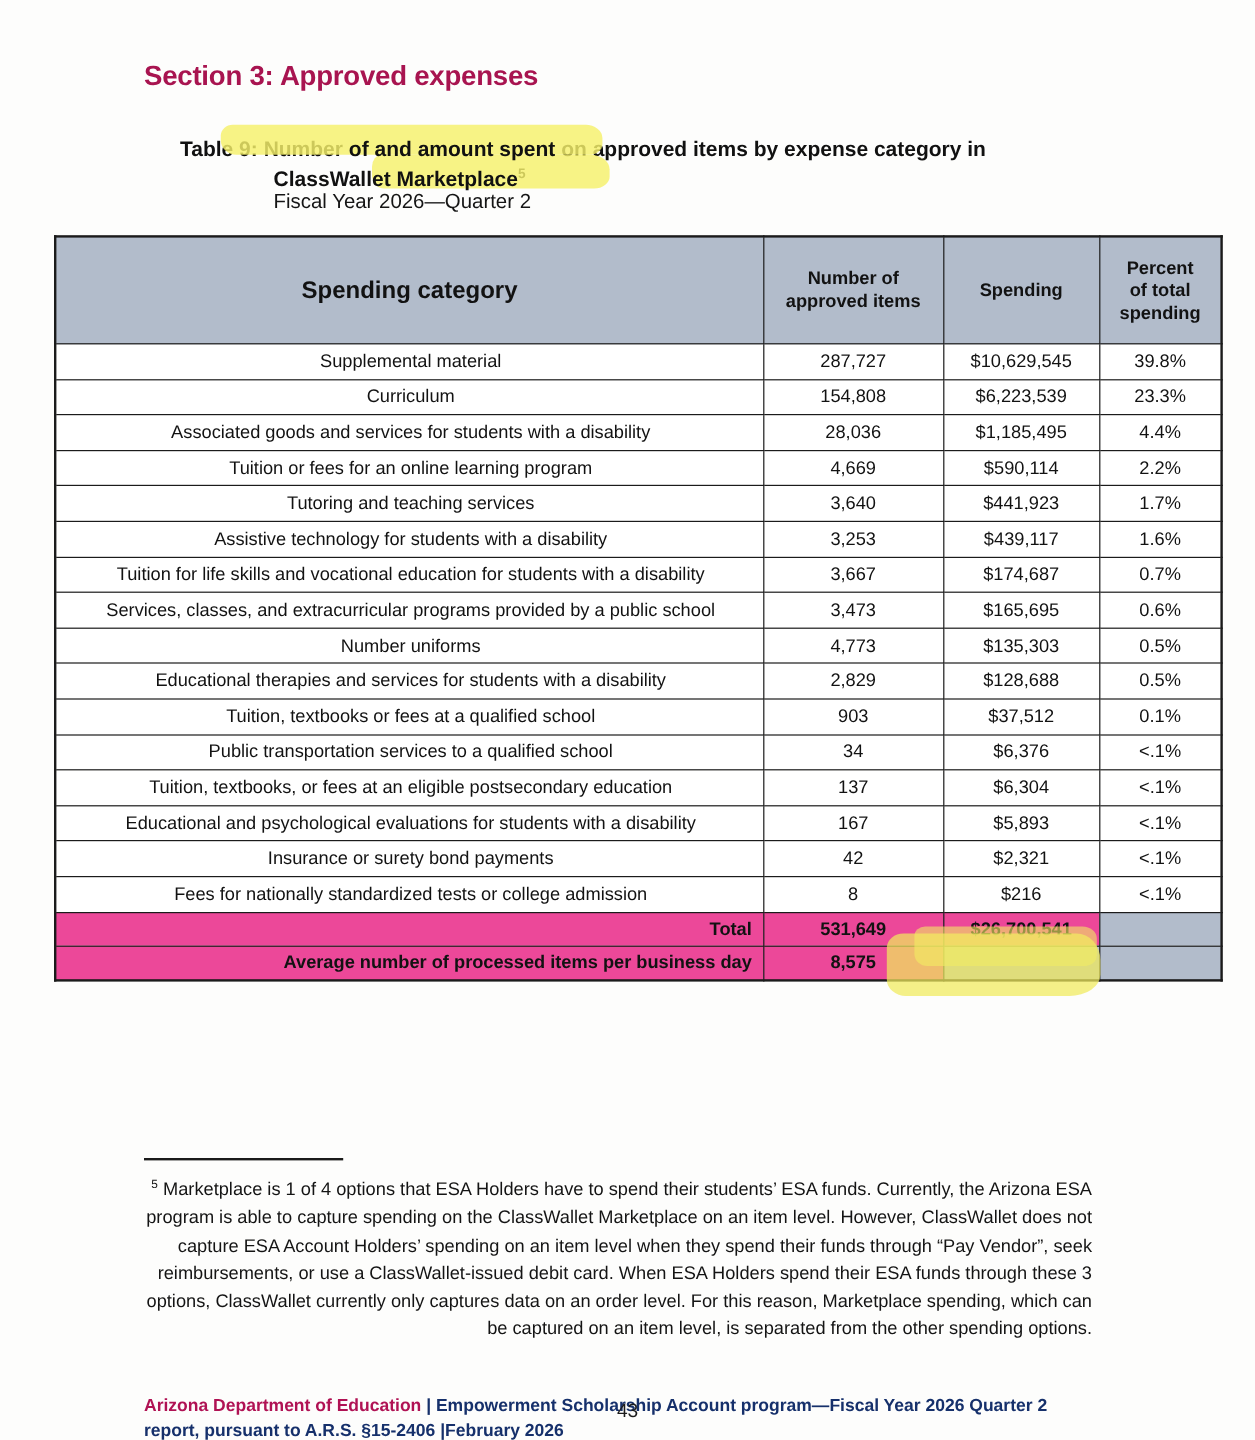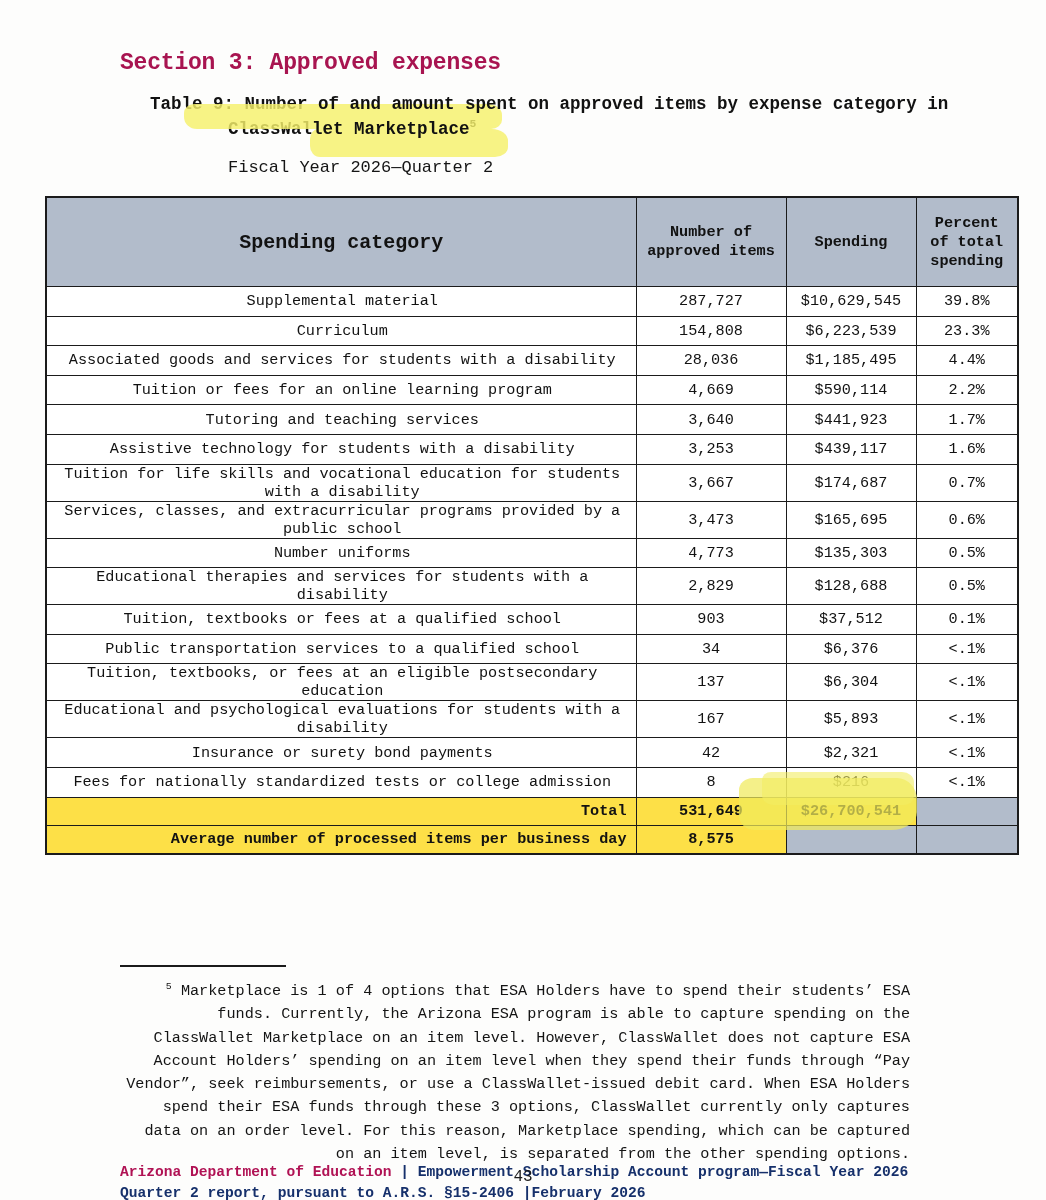--- a/index.html
+++ b/index.html
@@ -13,39 +13,38 @@
     position: relative;
     font-family: "Liberation Sans", sans-serif;
     color: #1a1a1a;
     overflow: hidden;
   }
 
   .page {
     position: absolute;
     inset: 0;
     background: #fdfdfc;
-    font-family: Liberation Mono, monospace;
   }
 
   
   .section-heading {
     position: absolute;
     left: 120px;
     top: 50px;
     font-size: 23px;
     font-weight: bold;
     color: #a81450;
     letter-spacing: -0.2px;
   }
 
   
   .caption-block {
     position: absolute;
     left: 150px;
-    top: 92px;
+    top: 112px;
     width: 770px;
   }
   .caption-line {
     font-size: 17.5px;
     font-weight: bold;
     line-height: 25px;
     color: #111111;
     position: relative;
     white-space: nowrap;
   }
@@ -139,21 +138,21 @@
     text-align: center;
     padding-left: 8px;
     font-size: 15.4px;
   }
   td.num, td.spend, td.pct {
     text-align: center;
   }
 
   tr.total td,
   tr.avg td {
-    background: #fde047;
+    background: #ec4899;
     font-weight: bold;
     height: 27px;
   }
   tr.total td.cat,
   tr.avg td.cat {
     text-align: right;
     padding-right: 9px;
   }
   tr.avg td.spend,
   tr.avg td.pct,

